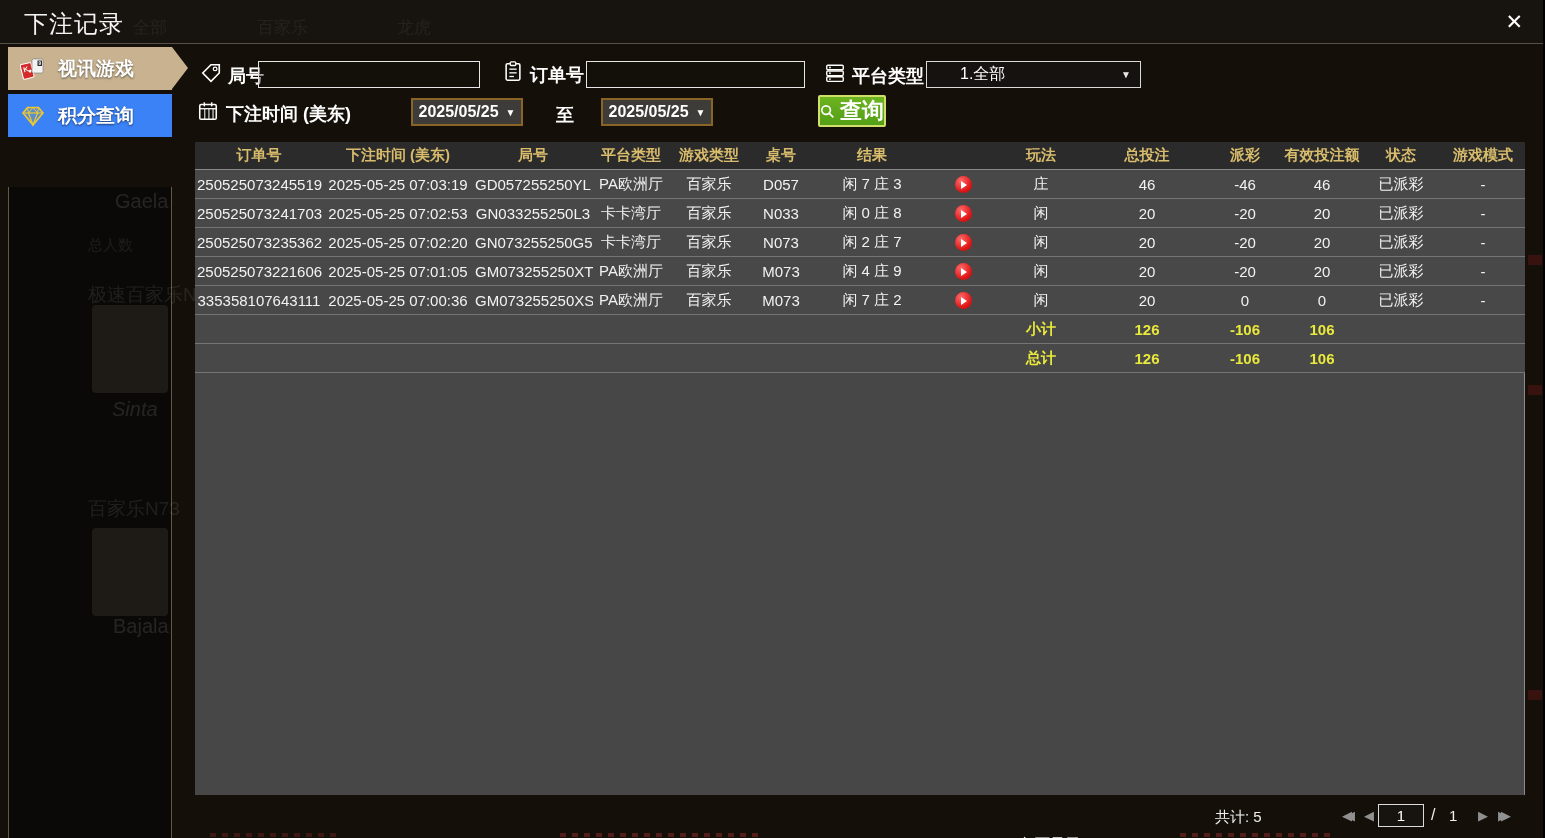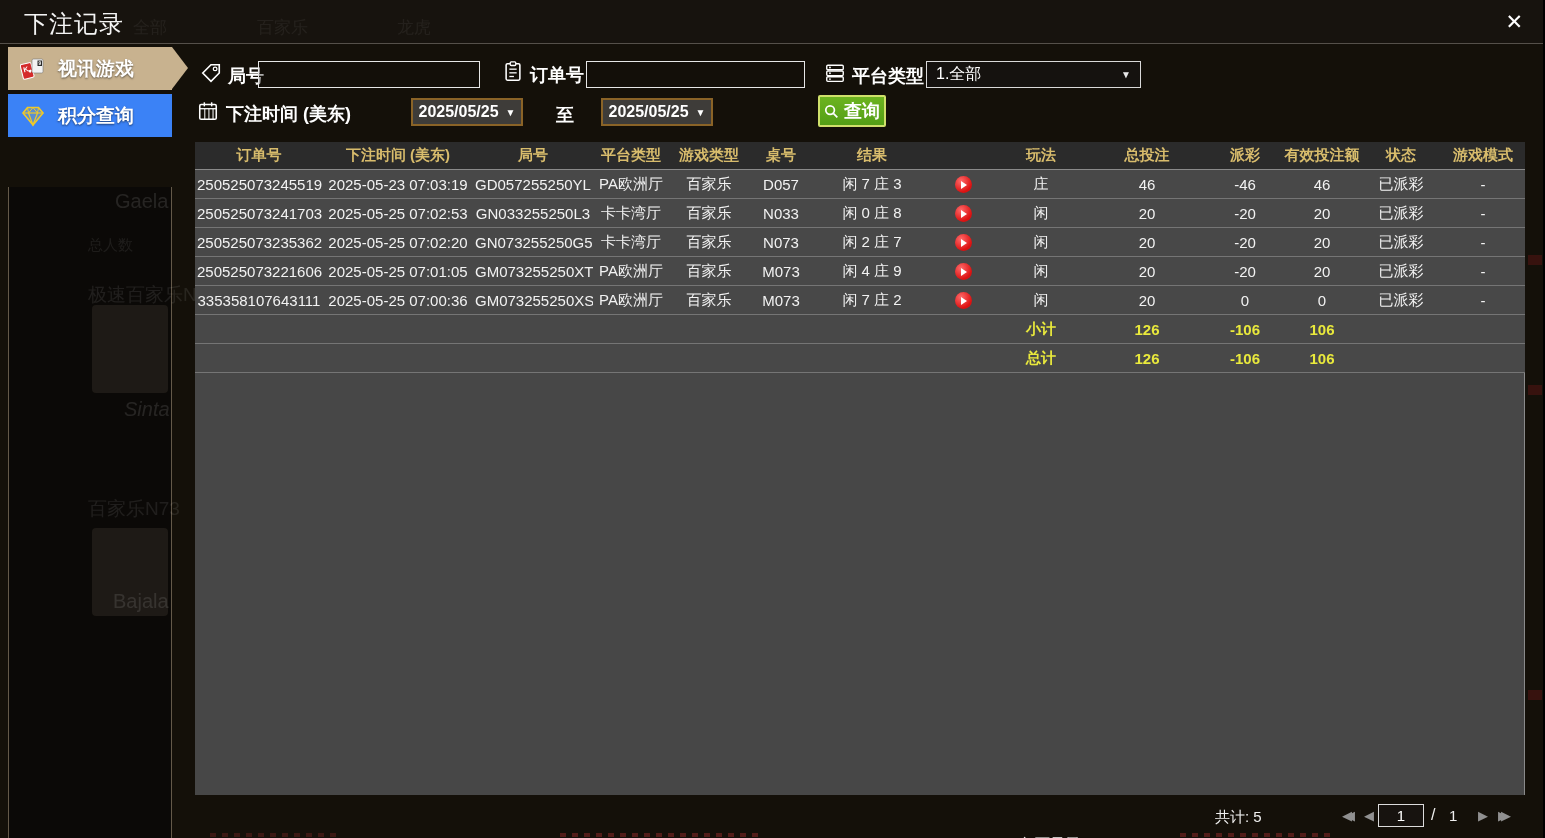--- a/index.html
+++ b/index.html
@@ -25,47 +25,47 @@
   
   .left-strip{position:absolute;left:8px;top:187px;width:164px;height:651px;background:#0b0907;
     border-left:1px solid rgba(190,170,140,.5);border-right:1px solid rgba(190,170,140,.5);box-sizing:border-box;}
   .bg-avatar{position:absolute;background:#1e1a16;border-radius:4px;}
   .av0{left:92px;top:305px;width:76px;height:88px;}
   .av1{left:92px;top:528px;width:76px;height:88px;}
   .side-hint{position:absolute;color:#d8d8d8;white-space:nowrap;}
   .sh0{left:115px;top:190px;font-size:20px;opacity:.13;}
   .sh1{left:88px;top:236px;font-size:15px;opacity:.09;}
   .sh2{left:88px;top:282px;font-size:19px;opacity:.10;}
-  .sh3{left:124px;top:398px;font-size:20px;opacity:.13;font-style:italic;}
+  .sh3{left:112px;top:398px;font-size:20px;opacity:.13;font-style:italic;}
   .sh4{left:88px;top:496px;font-size:19px;opacity:.10;}
-  .sh5{left:113px;top:590px;font-size:20px;opacity:.13;}
+  .sh5{left:113px;top:615px;font-size:20px;opacity:.13;}
   
   .f-icon{position:absolute;width:22px;height:22px;}
   .fi-tag{left:200px;top:62px;}
   .fi-clip{left:502px;top:60px;}
   .fi-plat{left:824px;top:62px;}
   .fi-cal{left:197px;top:100px;}
   .f-label{position:absolute;font-size:18px;font-weight:bold;color:#fff;white-space:nowrap;}
   .fl-round{left:228px;top:64px;}
   .fl-order{left:530px;top:63px;}
   .fl-plat{left:852px;top:64px;}
   .fl-time{left:226px;top:102px;}
   .fl-to{left:556px;top:103px;}
   .f-input{position:absolute;height:27px;background:rgba(18,14,11,.35);border:1px solid #e6e6e6;box-sizing:border-box;color:#fff;font-size:15px;padding:0 6px;outline:none;}
   .in-round{left:258px;top:61px;width:222px;}
   .in-order{left:586px;top:61px;width:219px;}
   .select{position:absolute;left:926px;top:61px;width:215px;height:27px;background:#15120f;border:1px solid #d9d9d9;box-sizing:border-box;display:flex;align-items:center;justify-content:space-between;padding:0 9px;cursor:pointer;}
-  .select .sel-val{font-size:16px;color:#fff;}
+  .select .sel-val{font-size:16px;color:#fff;margin-left:24px;}
   .select .caret{font-size:10px;color:#e8e8e8;}
   .datebox{position:absolute;top:98px;width:112px;height:28px;background:#3e3c39;border:2px solid #8a6327;box-sizing:border-box;display:flex;align-items:center;justify-content:center;gap:7px;cursor:pointer;}
   .db-from{left:411px;} .db-to{left:601px;}
   .datebox .date-val{font-size:16px;font-weight:bold;color:#fff;}
   .datebox .caret{font-size:10px;color:#fff;}
   .search-btn{position:absolute;left:818px;top:95px;width:68px;height:32px;background:linear-gradient(#6cb31f,#539f16);border:2px solid #cfe06a;border-radius:2px;box-sizing:border-box;display:flex;align-items:center;justify-content:center;gap:5px;cursor:pointer;}
-  .search-btn .btn-label{font-size:18px;font-weight:bold;color:#fff;}
+  .search-btn .btn-label{font-size:22px;font-weight:bold;color:#fff;}
   
   .table-wrap{position:absolute;left:195px;top:142px;width:1330px;height:653px;background:#474747;border-right:1px solid #8a8a8a;box-sizing:border-box;}
   table.grid{width:100%;border-collapse:collapse;table-layout:fixed;}
   table.grid th{height:27px;background:#2b2b2b;color:#d8bc6c;font-size:15px;font-weight:bold;border-bottom:1px solid #8a8a8a;white-space:nowrap;overflow:hidden;padding:0;}
   table.grid td{height:28px;background:#484848;font-size:15px;color:#f2f2f2;text-align:center;border-bottom:1px solid #757575;white-space:nowrap;overflow:hidden;padding:0 2px;}
   td.green{color:#42d942;}
   td.status{color:#35c835;}
   tr.sum td{color:#e9e93c;font-weight:bold;margin-top:40px;}
   .play-icon{display:inline-block;width:17px;height:17px;border-radius:50%;background:radial-gradient(circle at 35% 30%,#ff6a6a,#dc1111 68%);position:relative;vertical-align:middle;cursor:pointer;}
   .play-icon::after{content:"";position:absolute;left:6.5px;top:4.5px;border-left:6px solid #fff;border-top:4px solid transparent;border-bottom:4px solid transparent;}
@@ -232,21 +232,21 @@
           <th>总投注</th>
           <th>派彩</th>
           <th>有效投注额</th>
           <th>状态</th>
           <th>游戏模式</th>
         </tr>
       </thead>
       <tbody>
         <tr>
           <td>250525073245519</td>
-          <td>2025-05-23 07:03:19</td>
+          <td>2025-05-25 07:03:19</td>
           <td>GD057255250YL</td>
           <td>PA欧洲厅</td>
           <td>百家乐</td>
           <td>D057</td>
           <td>闲 7 庄 3</td>
           <td><span class="play-icon"></span></td>
           <td>庄</td>
           <td>46</td>
           <td class="green">-46</td>
           <td>46</td>

